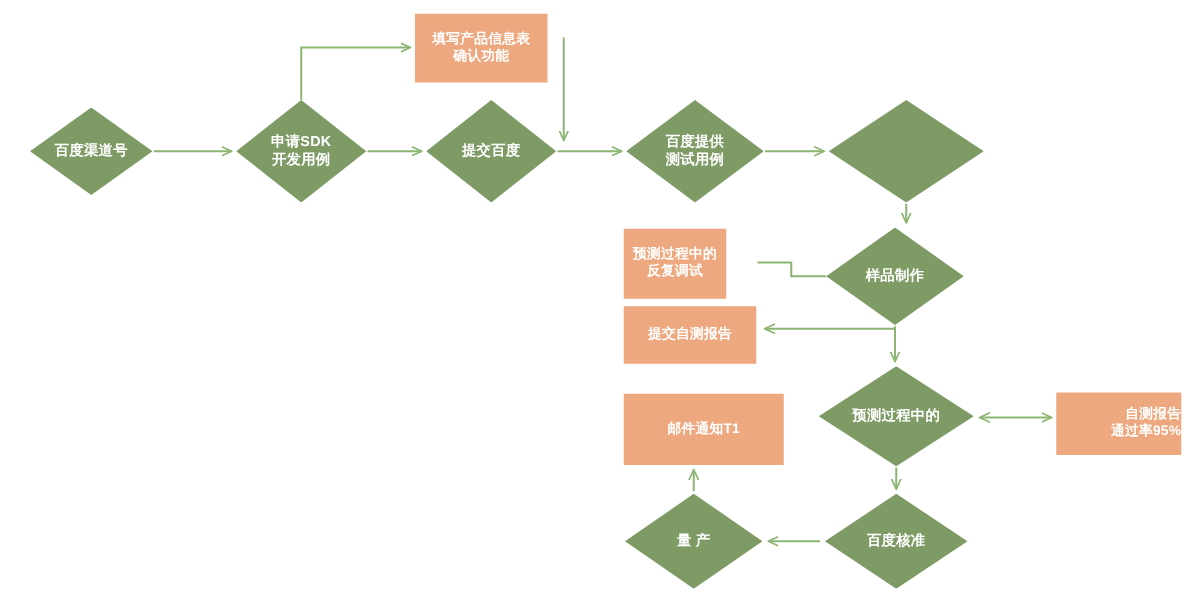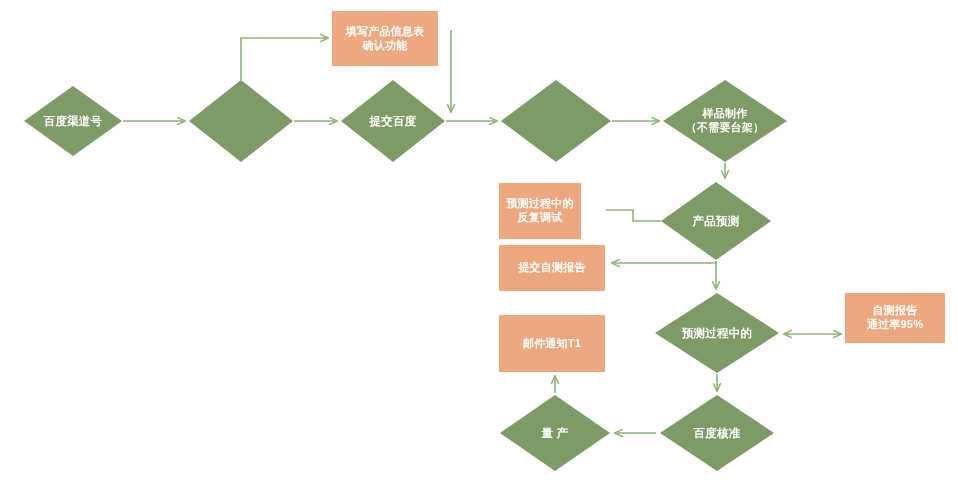--- a/index.html
+++ b/index.html
@@ -109,56 +109,58 @@
     </g>
   </svg>
 
   <div id="node-layer">
       <div class="node diamond fs115" style="left: 24px; top: 86px; width: 98px; height: 70px;">
         <span class="shape"></span>
         <span class="lbl">百度渠道号</span>
       </div>
       <div class="node diamond fs115" style="left: 189px; top: 80px; width: 104px; height: 82px;">
         <span class="shape"></span>
+        <span class="lbl">申请SDK
+开发用例</span>
       </div>
       <div class="node rect fs11" style="left: 332px; top: 11px; width: 106px; height: 55px;">
         <span class="lbl">填写产品信息表
 确认功能</span>
       </div>
       <div class="node diamond fs115" style="left: 341px; top: 80px; width: 104px; height: 82px;">
         <span class="shape"></span>
         <span class="lbl">提交百度</span>
       </div>
       <div class="node diamond fs115" style="left: 501px; top: 80px; width: 110px; height: 82px;">
         <span class="shape"></span>
+        <span class="lbl">百度提供
+测试用例</span>
       </div>
       <div class="node diamond fs11" style="left: 663px; top: 80px; width: 124px; height: 82px;">
         <span class="shape"></span>
-        <span class="lbl">样品制作
-（不需要台架）</span>
       </div>
       <div class="node rect fs11" style="left: 499px; top: 183px; width: 82px; height: 56px;">
         <span class="lbl">预测过程中的
 反复调试</span>
       </div>
       <div class="node diamond fs115" style="left: 661px; top: 182px; width: 110px; height: 78px;">
         <span class="shape"></span>
-        <span class="lbl">产品预测</span>
+        <span class="lbl">样品制作</span>
       </div>
       <div class="node rect fs11" style="left: 499px; top: 245px; width: 106px; height: 46px;">
         <span class="lbl">提交自测报告</span>
       </div>
-      <div class="node rect fs11" style="left: 499px; top: 315px; width: 106px; height: 57px;">
+      <div class="node rect fs11" style="left: 499px; top: 315px; width: 128px; height: 57px;">
         <span class="lbl">邮件通知T1</span>
       </div>
       <div class="node diamond fs115" style="left: 655px; top: 293px; width: 124px; height: 80px;">
         <span class="shape"></span>
         <span class="lbl">预测过程中的</span>
       </div>
-      <div class="node rect fs11" style="left: 845px; top: 293px; width: 100px; height: 50px;">
+      <div class="node rect fs11" style="left: 845px; top: 314px; width: 100px; height: 50px; text-align: right;">
         <span class="lbl">自测报告
 通过率95%</span>
       </div>
       <div class="node diamond fs115" style="left: 500px; top: 395px; width: 110px; height: 76px; justify-content: center;">
         <span class="shape"></span>
         <span class="lbl">量   产</span>
       </div>
       <div class="node diamond fs115" style="left: 660px; top: 395px; width: 114px; height: 76px;">
         <span class="shape"></span>
         <span class="lbl">百度核准</span>

